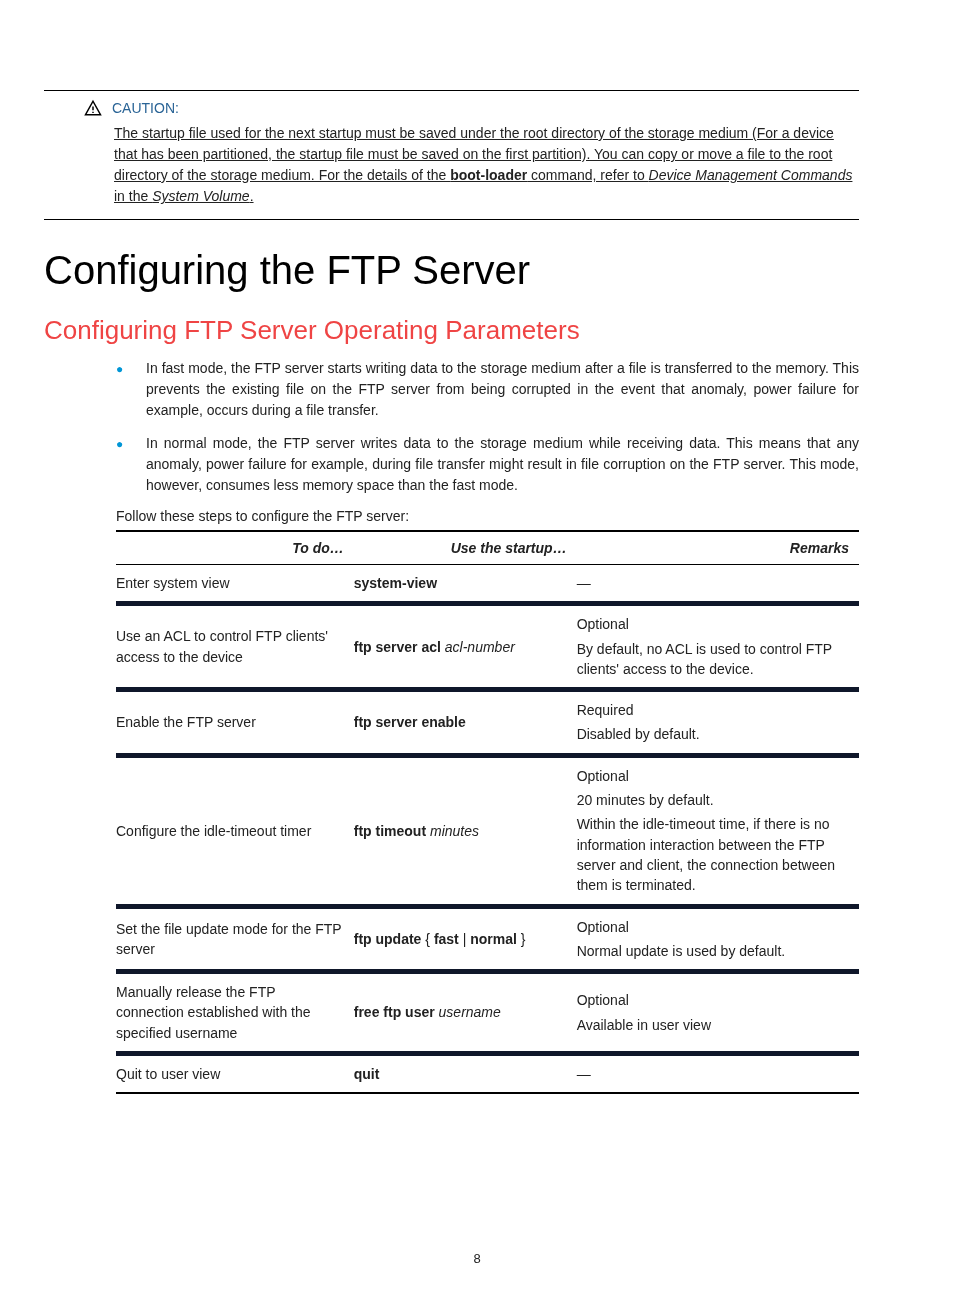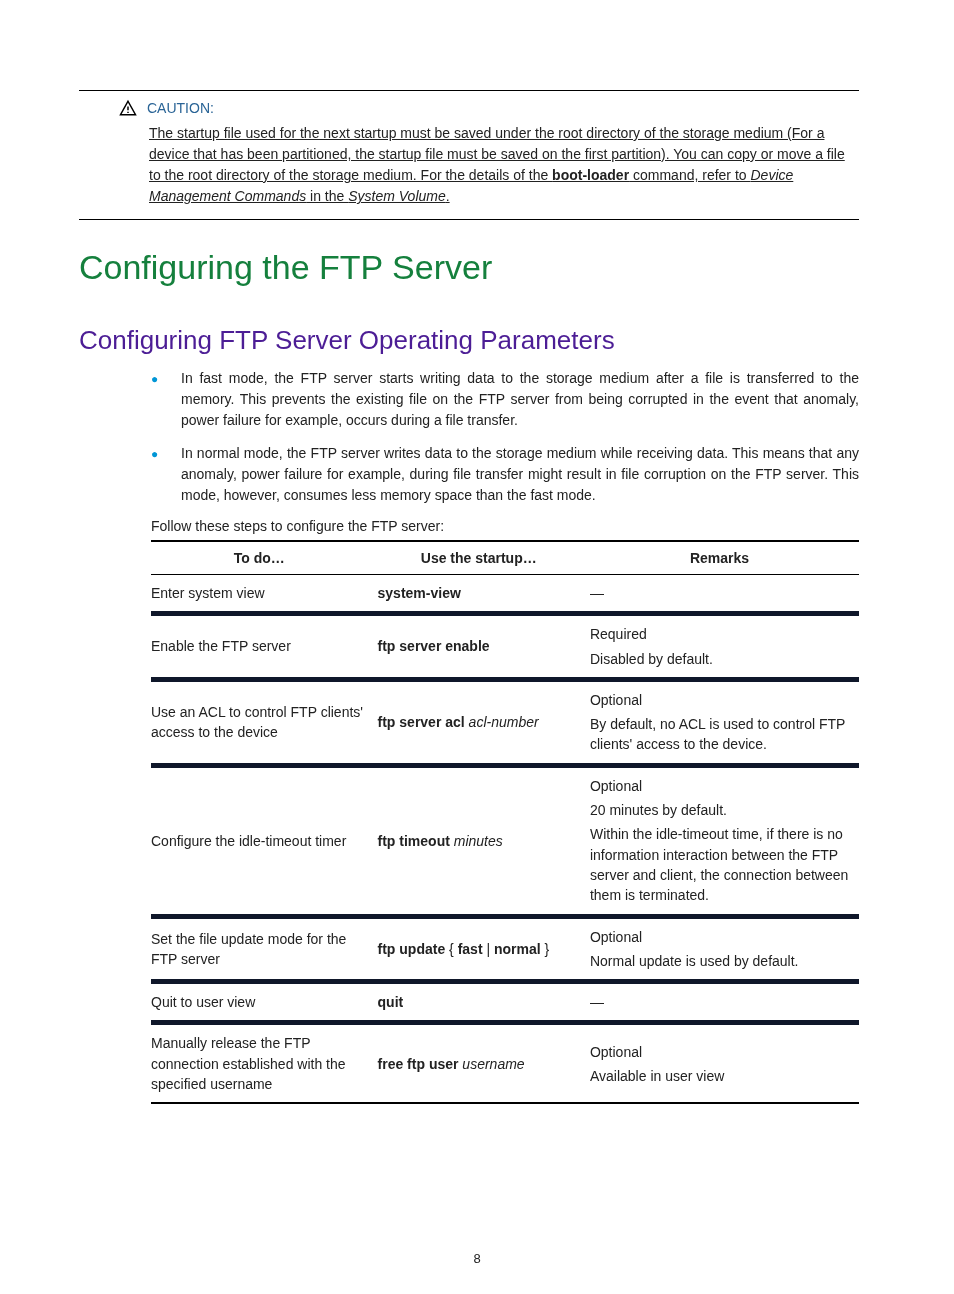--- a/index.html
+++ b/index.html
@@ -7,21 +7,21 @@
     padding: 0;
     font-family: Arial, Helvetica, sans-serif;
     font-size: 14px;
     color: #222;
     background: #fff;
   }
   .page {
     width: 954px;
     min-height: 1294px;
     box-sizing: border-box;
-    padding: 90px 95px 40px 79px;
+    padding: 90px 95px 40px 44px;
     position: relative;
   }
   .caution-box {
     border-top: 1px solid #000;
     border-bottom: 1px solid #000;
     padding: 8px 0 12px 0;
     margin-bottom: 28px;
   }
   .caution-header {
     display: flex;
@@ -38,28 +38,28 @@
   .caution-label {
     color: #2a6496;
     font-size: 14px;
   }
   .caution-text {
     margin-left: 70px;
     line-height: 1.5;
     text-decoration: underline;
   }
   .h1 {
-    color: #15803d;
-    font-size: 34px;
+    color: #000000;
+    font-size: 40px;
     font-weight: normal;
-    margin: 0 0 38px 0;
+    margin: 0 0 22px 0;
     font-family: "Segoe UI Light","Helvetica Neue",Arial,sans-serif;
   }
   .h2 {
-    color: #4c1d95;
+    color: #ef4444;
     font-size: 26px;
     font-weight: normal;
     margin: 0 0 12px 0;
     font-family: "Segoe UI Light","Helvetica Neue",Arial,sans-serif;
   }
   .body-p {
     margin: 0 0 14px 72px;
     line-height: 1.5;
     text-align: justify;
   }
@@ -83,25 +83,26 @@
   .follow-p {
     margin: 6px 0 6px 72px;
   }
   table.cmd-table {
     width: calc(100% - 72px);
     margin-left: 72px;
     border-collapse: collapse;
     font-size: 14px;
   }
   table.cmd-table thead th {
-    text-align: center;
+    text-align: right;
     font-weight: bold;
     padding: 8px 10px 8px 0;
     border-top: 2px solid #000;
     border-bottom: 1px solid #000;
+    font-style: italic;
   }
   table.cmd-table tbody td {
     padding: 8px 10px 8px 0;
     vertical-align: middle;
     border-bottom: 5px solid #0f172a;
     line-height: 1.45;
   }
   table.cmd-table tbody tr:last-child td {
     border-bottom: 2px solid #000;
   }
@@ -174,40 +175,40 @@
       <tr>
         <td>Enter system view</td>
         <td><span class="bold">system-view</span></td>
         <td>
             <div class="remark-block">
               <p>—</p>
             </div>
           </td>
       </tr>
       <tr>
+        <td>Use an ACL to control FTP clients' access to the device</td>
+        <td><span class="bold">ftp server acl</span><span class="italic"> acl-number</span></td>
+        <td>
+            <div class="remark-block">
+              <p>Optional</p>
+              <p>By default, no ACL is used to control FTP clients' access to the device.</p>
+            </div>
+          </td>
+      </tr>
+      <tr>
         <td>Enable the FTP server</td>
         <td><span class="bold">ftp server enable</span></td>
         <td>
             <div class="remark-block">
               <p>Required</p>
               <p>Disabled by default.</p>
             </div>
           </td>
       </tr>
       <tr>
-        <td>Use an ACL to control FTP clients' access to the device</td>
-        <td><span class="bold">ftp server acl</span><span class="italic"> acl-number</span></td>
-        <td>
-            <div class="remark-block">
-              <p>Optional</p>
-              <p>By default, no ACL is used to control FTP clients' access to the device.</p>
-            </div>
-          </td>
-      </tr>
-      <tr>
         <td>Configure the idle-timeout timer</td>
         <td><span class="bold">ftp timeout</span><span class="italic"> minutes</span></td>
         <td>
             <div class="remark-block">
               <p>Optional</p>
               <p>20 minutes by default.</p>
               <p>Within the idle-timeout time, if there is no information interaction between the FTP server and client, the connection between them is terminated.</p>
             </div>
           </td>
       </tr>
@@ -215,36 +216,36 @@
         <td>Set the file update mode for the FTP server</td>
         <td><span class="bold">ftp update</span><span> { </span><span class="bold">fast</span><span> | </span><span class="bold">normal</span><span> }</span></td>
         <td>
             <div class="remark-block">
               <p>Optional</p>
               <p>Normal update is used by default.</p>
             </div>
           </td>
       </tr>
       <tr>
+        <td>Manually release the FTP connection established with the specified username</td>
+        <td><span class="bold">free ftp user</span><span class="italic"> username</span></td>
+        <td>
+            <div class="remark-block">
+              <p>Optional</p>
+              <p>Available in user view</p>
+            </div>
+          </td>
+      </tr>
+      <tr>
         <td>Quit to user view</td>
         <td><span class="bold">quit</span></td>
         <td>
             <div class="remark-block">
               <p>—</p>
             </div>
           </td>
       </tr>
-      <tr>
-        <td>Manually release the FTP connection established with the specified username</td>
-        <td><span class="bold">free ftp user</span><span class="italic"> username</span></td>
-        <td>
-            <div class="remark-block">
-              <p>Optional</p>
-              <p>Available in user view</p>
-            </div>
-          </td>
-      </tr>
     </tbody>
   </table>
 
   <div class="page-number">8</div>
 
 </div>
 
 </body></html>

